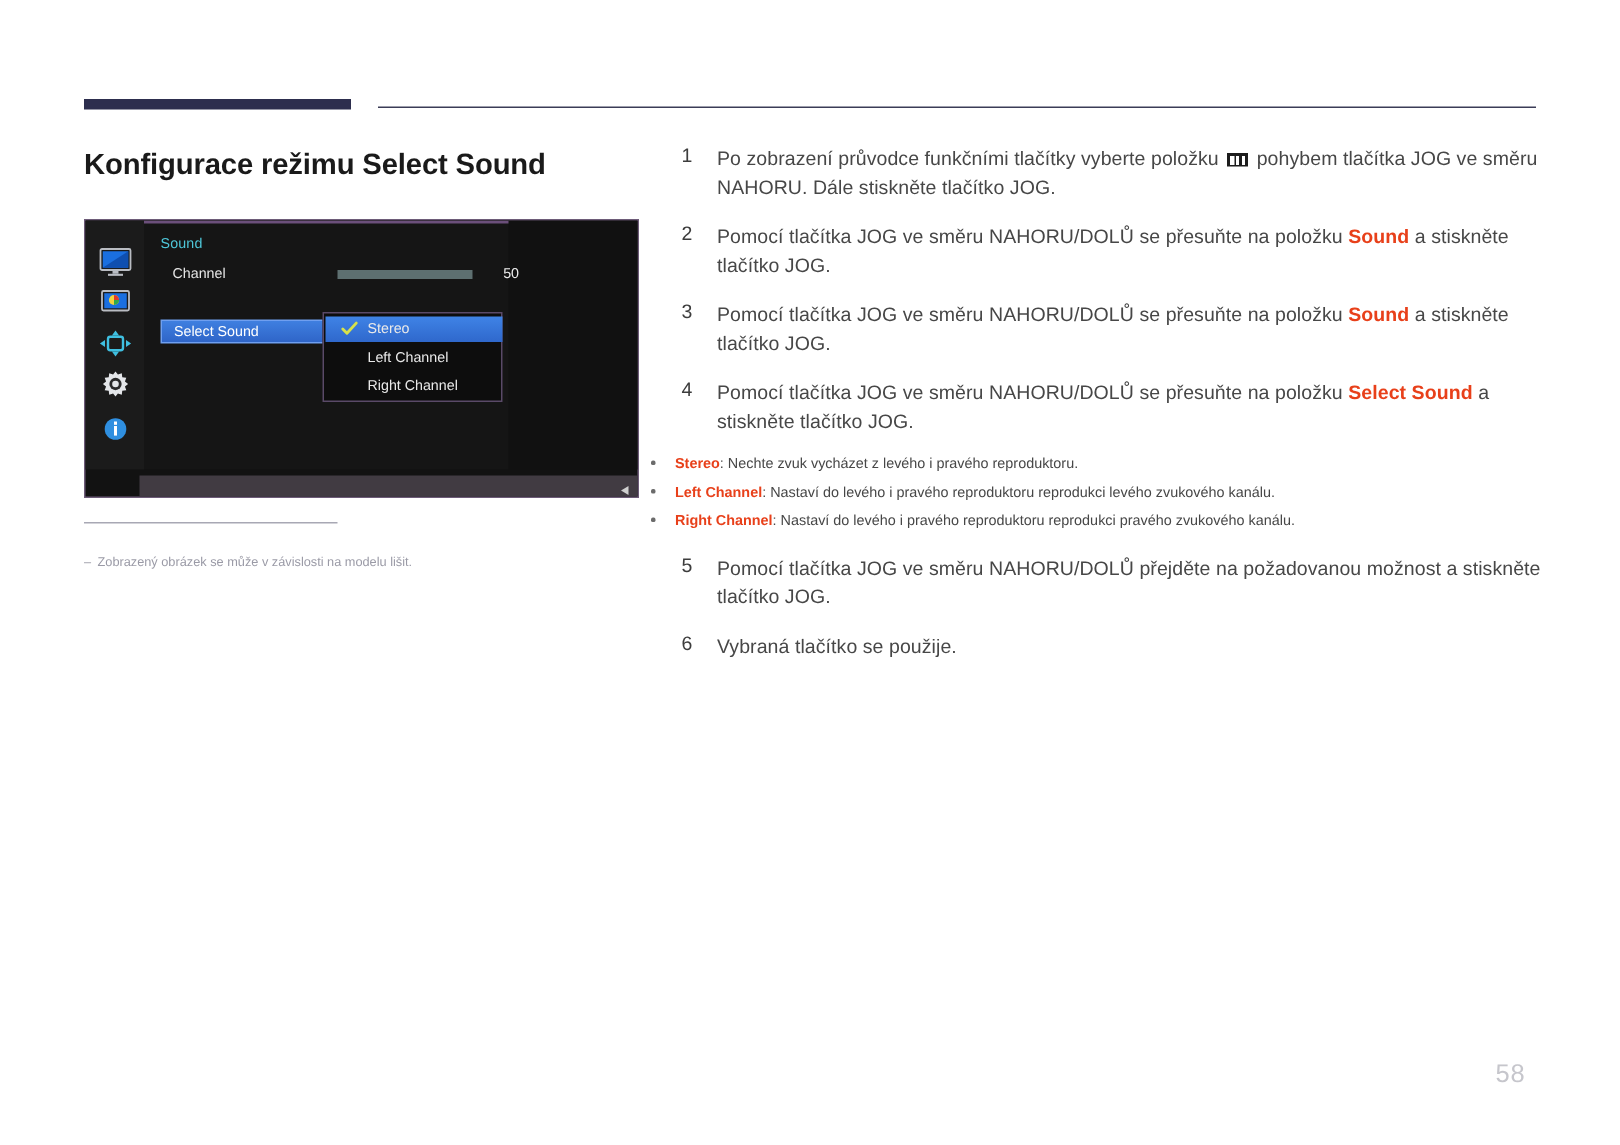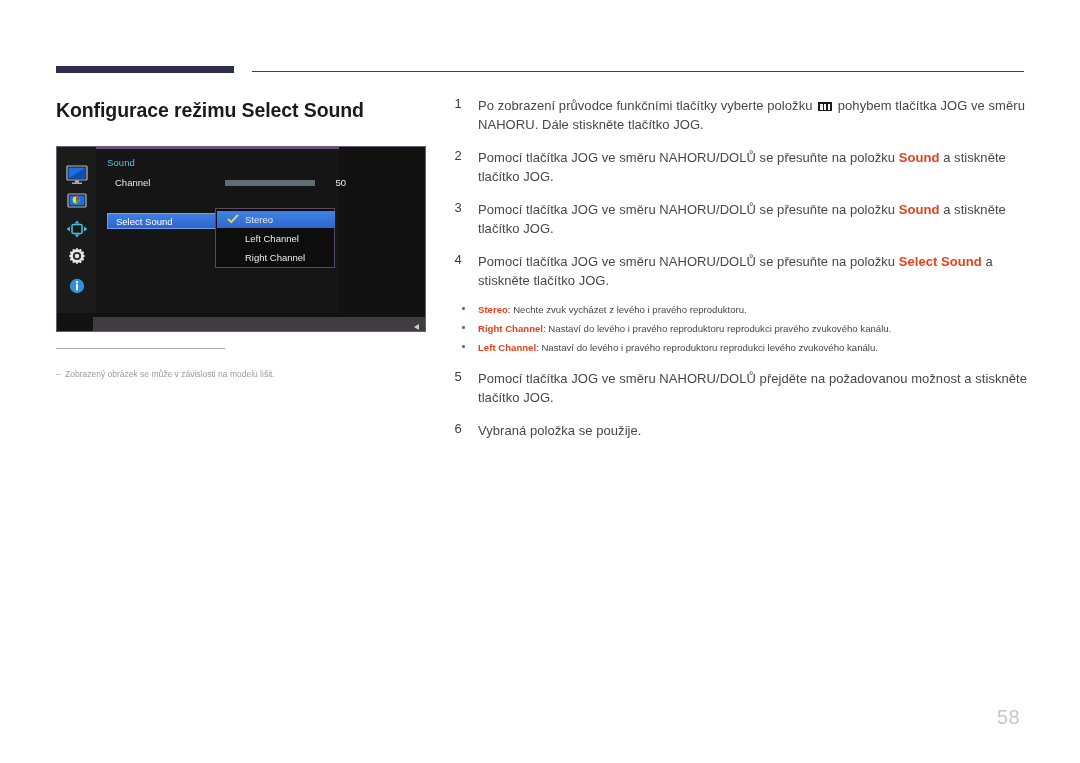--- a/index.html
+++ b/index.html
@@ -304,41 +304,40 @@
     background: #ffffff;
   }
   .menu-glyph i:nth-child(1) { left: 2px; }
   .menu-glyph i:nth-child(2) { left: 5.8px; }
   .menu-glyph i:nth-child(3) { left: 9.6px; }
 
   
   .bullets { margin-top: -4px; margin-bottom: 12px; }
   .bullet {
     position: relative;
-    margin-left: 28px;
     font-size: 9.6px;
     line-height: 19px;
     color: #474747;
   }
   .bullet-dot {
     position: absolute;
     left: -16px;
     top: 7px;
     width: 2.5px;
     height: 2.5px;
     border-radius: 50%;
     background: #6b6b6b;
   }
 
   
   .page-num {
     position: absolute;
     left: 997px;
     top: 706px;
-    font-size: 20px;
+    font-size: 17px;
     color: #c6c6cc;
     letter-spacing: .5px;
   }
 </style>
 </head>
 <body>
 
 <div class="page">
 
   <div class="top-rule-wrap">
@@ -461,27 +460,27 @@
       <div class="step">
         <div class="step-num">3</div>
         <div class="step-text"><span>Pomocí tlačítka JOG ve směru NAHORU/DOLŮ se přesuňte na položku </span><span class="hl">Sound</span><span> a stiskněte tlačítko JOG.</span></div>
       </div>
       <div class="step">
         <div class="step-num">4</div>
         <div class="step-text"><span>Pomocí tlačítka JOG ve směru NAHORU/DOLŮ se přesuňte na položku </span><span class="hl">Select Sound</span><span> a stiskněte tlačítko JOG.</span></div>
       </div>
       <div class="bullets">
         <div class="bullet"><span class="bullet-dot"></span><span class="hl">Stereo</span><span>: Nechte zvuk vycházet z levého i pravého reproduktoru.</span></div>
+        <div class="bullet"><span class="bullet-dot"></span><span class="hl">Left Channel</span><span>: Nastaví do levého i pravého reproduktoru reprodukci levého zvukového kanálu.</span></div>
         <div class="bullet"><span class="bullet-dot"></span><span class="hl">Right Channel</span><span>: Nastaví do levého i pravého reproduktoru reprodukci pravého zvukového kanálu.</span></div>
-        <div class="bullet"><span class="bullet-dot"></span><span class="hl">Left Channel</span><span>: Nastaví do levého i pravého reproduktoru reprodukci levého zvukového kanálu.</span></div>
       </div>
       <div class="step">
         <div class="step-num">5</div>
         <div class="step-text"><span>Pomocí tlačítka JOG ve směru NAHORU/DOLŮ přejděte na požadovanou možnost a stiskněte tlačítko JOG.</span></div>
       </div>
       <div class="step">
         <div class="step-num">6</div>
-        <div class="step-text"><span>Vybraná položka se použije.</span></div>
+        <div class="step-text"><span>Vybraná tlačítko se použije.</span></div>
       </div>
     </div>
 
   <div class="page-num">58</div>
 </div>
 
 </body></html>

